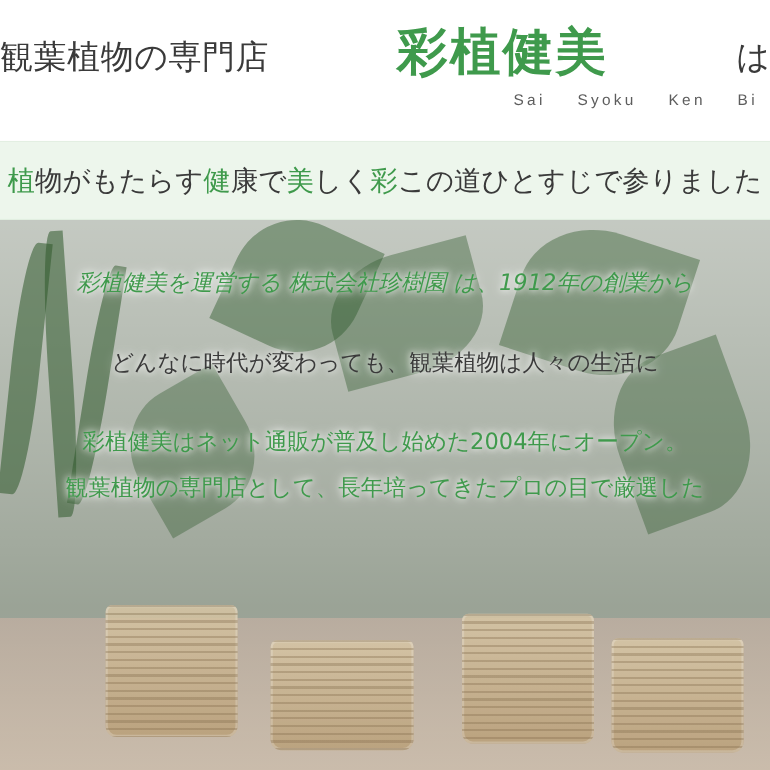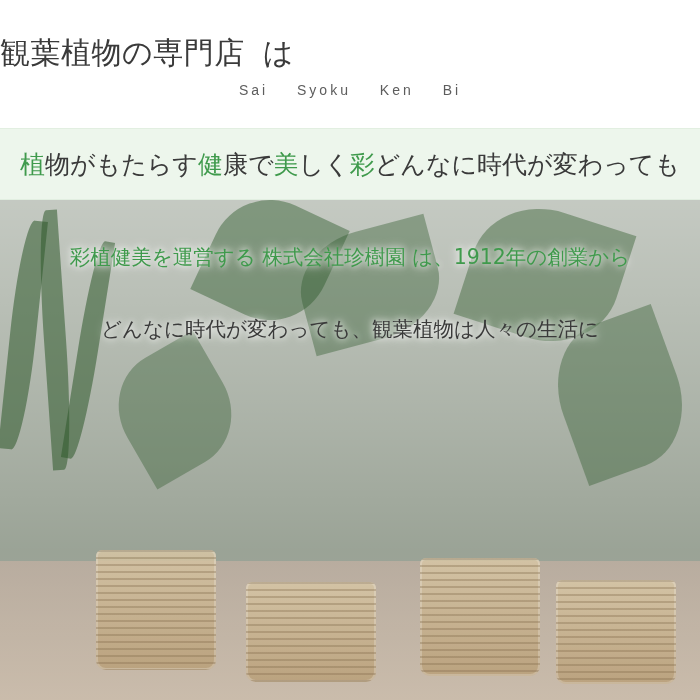--- a/index.html
+++ b/index.html
@@ -27,21 +27,21 @@
     background: #ffffff;
     padding: 0;
   }
   .headline-row {
     position: absolute;
     left: 0;
     right: 0;
     top: 30px;
     display: flex;
     align-items: flex-start;
-    justify-content: flex-start;
+    justify-content: space-between;
     white-space: nowrap;
     gap: 18px;
   }
   .hl-plain {
     font-size: 30px;
     color: #3a3a3a;
     letter-spacing: 0.5px;
     line-height: 46px;
     font-family: "DejaVu Sans", "Liberation Sans", sans-serif;
     font-weight: 400;
@@ -61,21 +61,21 @@
     font-size: 30px;
     color: #3a3a3a;
     line-height: 46px;
     font-family: "DejaVu Sans", "Liberation Sans", sans-serif;
   }
   .romaji {
     position: absolute;
     top: 82px;
     left: 0;
     right: 0;
-    text-align: center;
+    text-align: right;
     font-size: 14px;
     letter-spacing: 3px;
     color: #5d5d5d;
     font-family: "Liberation Sans", sans-serif;
   }
   .romaji span { margin: 0 11px; }
 
   
   .band {
     height: 70px;
@@ -150,44 +150,45 @@
   }
   .line {
     font-size: 20.5px;
     line-height: 42px;
     color: #3a3a3a;
     white-space: nowrap;
     font-family: "DejaVu Sans", "Liberation Sans", sans-serif;
     text-shadow: 0 0 6px rgba(255,255,255,.95), 0 0 12px rgba(255,255,255,.9);
   }
   .line.green { color: #3f9a4c; }
-  .p1 { margin-top: 8px; }
+  .p1 { margin-top: 8px; font-style: italic; }
   .p2 { margin-top: 30px; }
   .p3 { margin-top: 30px; }
 </style>
 </head>
 <body>
 
 <div class="page">
 
   <div class="headline">
     <div class="headline-row">
       <span class="hl-plain">観葉植物の専門店</span>
+      <span class="hl-brand">彩植健美</span>
       <span class="hl-tail">は</span>
     </div>
     <div class="romaji">
       <span>Sai</span>
       <span>Syoku</span>
       <span>Ken</span>
       <span>Bi</span>
     </div>
   </div>
 
   <div class="band">
-    <div class="band-text"><span class="g-big">植</span><span>物がもたらす</span><span class="g-big">健</span><span>康で</span><span class="g-big">美</span><span>しく</span><span class="g-big">彩</span><span>どんなに時代が変わっても</span></div>
+    <div class="band-text"><span class="g-big">植</span><span>物がもたらす</span><span class="g-big">健</span><span>康で</span><span class="g-big">美</span><span>しく</span><span class="g-big">彩</span><span>この道ひとすじで参りました</span></div>
   </div>
 
   <div class="body-area">
     <div class="photo">
 
       <div class="leaf" style="left:10px;  top:20px;  width:26px; height:230px; transform:rotate(6deg);"></div>
       <div class="leaf" style="left:44px;  top:10px;  width:22px; height:260px; transform:rotate(-4deg);"></div>
       <div class="leaf" style="left:78px;  top:40px;  width:20px; height:220px; transform:rotate(9deg);"></div>
       <div class="leaf" style="left:210px; top:0px;   width:120px;height:120px; transform:rotate(25deg); opacity:.45;"></div>
       <div class="leaf" style="left:300px; top:30px;  width:140px;height:110px; transform:rotate(-15deg); opacity:.4;"></div>
@@ -205,18 +206,20 @@
 
       <div class="para p1">
         <div class="line green">彩植健美を運営する 株式会社珍樹園 は、1912年の創業から</div>
       </div>
 
       <div class="para p2">
         <div class="line">どんなに時代が変わっても、観葉植物は人々の生活に</div>
       </div>
 
       <div class="para p3">
+        <div class="line green">彩植健美はネット通販が普及し始めた2004年にオープン。</div>
+        <div class="line green">観葉植物の専門店として、長年培ってきたプロの目で厳選した</div>
       </div>
 
     </div>
   </div>
 
 </div>
 
 </body></html>

